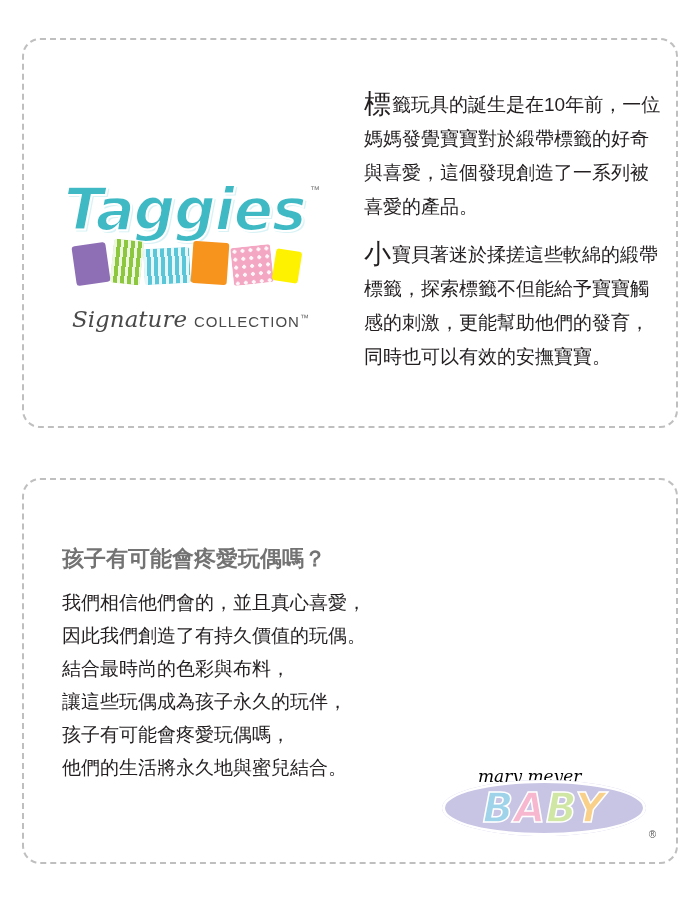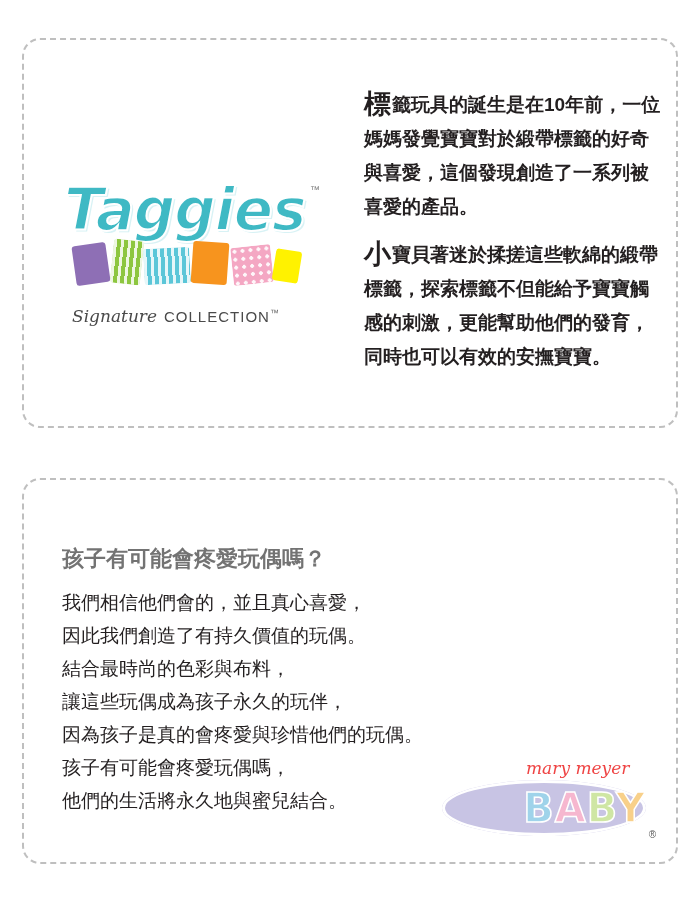--- a/index.html
+++ b/index.html
@@ -110,21 +110,21 @@
 
   .signature {
     position: absolute;
     left: 8px;
     top: 136px;
     white-space: nowrap;
   }
   .signature .sig {
     font-family: "DejaVu Serif", serif;
     font-style: italic;
-    font-size: 17px;
+    font-size: 23px;
     color: #4a4a4a;
     text-align: center;
   }
   .signature .coll {
     font-family: "Liberation Sans", sans-serif;
     font-size: 15px;
     letter-spacing: 1px;
     color: #4a4a4a;
     margin-left: 7px;
   }
@@ -140,21 +140,20 @@
     left: 340px;
     top: 48px;
     width: 300px;
   }
   .para {
     margin: 0 0 14px 0;
     font-size: 19px;
     line-height: 34px;
     color: #231f20;
     text-indent: 0;
-    font-weight: bold;
   }
   .para .lead {
     font-size: 27px;
     line-height: 27px;
     vertical-align: -2px;
     margin-right: 1px;
   }
   .para.p1 { padding-left: 0; }
   .para.p1 .rest { }
 
@@ -182,47 +181,47 @@
   .mm-logo {
     position: absolute;
     left: 418px;
     top: 278px;
     width: 210px;
     height: 90px;
   }
   .mm-name {
     position: absolute;
     left: 36px;
-    top: 0;
+    top: 8px;
     font-family: "DejaVu Serif", serif;
     font-style: italic;
     font-size: 17px;
-    color: #ef4444;
-    margin-left: 48px;
+    color: #000000;
   }
   .mm-oval {
     position: absolute;
     left: 0;
     top: 22px;
     width: 204px;
     height: 56px;
     border-radius: 50%;
     background: #c8c4e4;
     box-shadow: inset 0 0 0 3px #ffffff;
   }
   .mm-baby {
     position: absolute;
     left: 0;
     top: 22px;
     width: 204px;
     height: 56px;
     line-height: 56px;
-    text-align: right;
+    text-align: center;
     font-family: "DejaVu Sans", sans-serif;
     font-weight: bold;
+    font-style: italic;
     font-size: 40px;
     letter-spacing: 1px;
   }
   .mm-baby span:nth-child(1) { color: #9fd3ea; }
   .mm-baby span:nth-child(2) { color: #f6b7cf; }
   .mm-baby span:nth-child(3) { color: #cfe6a4; }
   .mm-baby span:nth-child(4) { color: #f8d08a; }
   .mm-baby span { -webkit-text-stroke: 1.5px #ffffff; }
   .mm-reg {
     position: absolute;
@@ -269,21 +268,20 @@
     </div>
   </div>
 
   <div class="panel panel-bottom">
     <div class="bottom-inner">
       <h2 class="headline">孩子有可能會疼愛玩偶嗎？</h2>
       <p class="bline">我們相信他們會的，並且真心喜愛，</p>
       <p class="bline">因此我們創造了有持久價值的玩偶。</p>
       <p class="bline">結合最時尚的色彩與布料，</p>
       <p class="bline">讓這些玩偶成為孩子永久的玩伴，</p>
-      <p class="bline">因為孩子是真的會疼愛與珍惜他們的玩偶。</p>
       <p class="bline">孩子有可能會疼愛玩偶嗎，</p>
       <p class="bline">他們的生活將永久地與蜜兒結合。</p>
     </div>
 
     <div class="mm-logo">
       <div class="mm-name">mary meyer</div>
       <div class="mm-oval"></div>
       <div class="mm-baby">
         <span>B</span><span>A</span><span>B</span><span>Y</span>
       </div>

